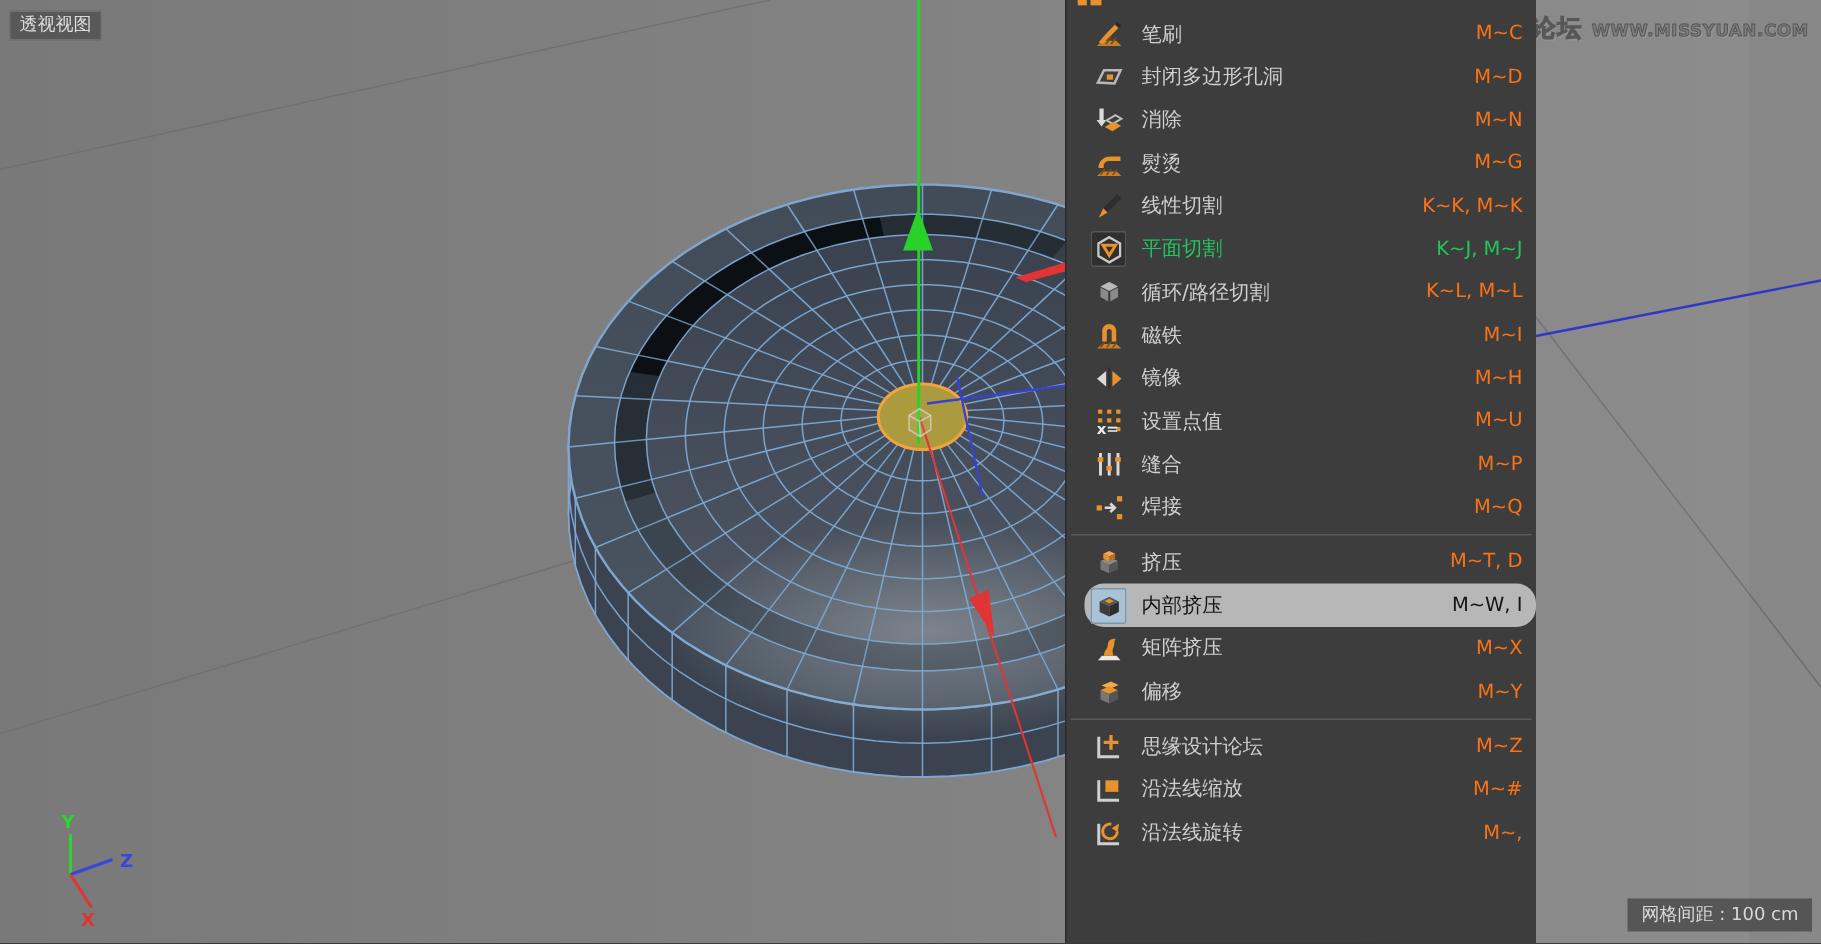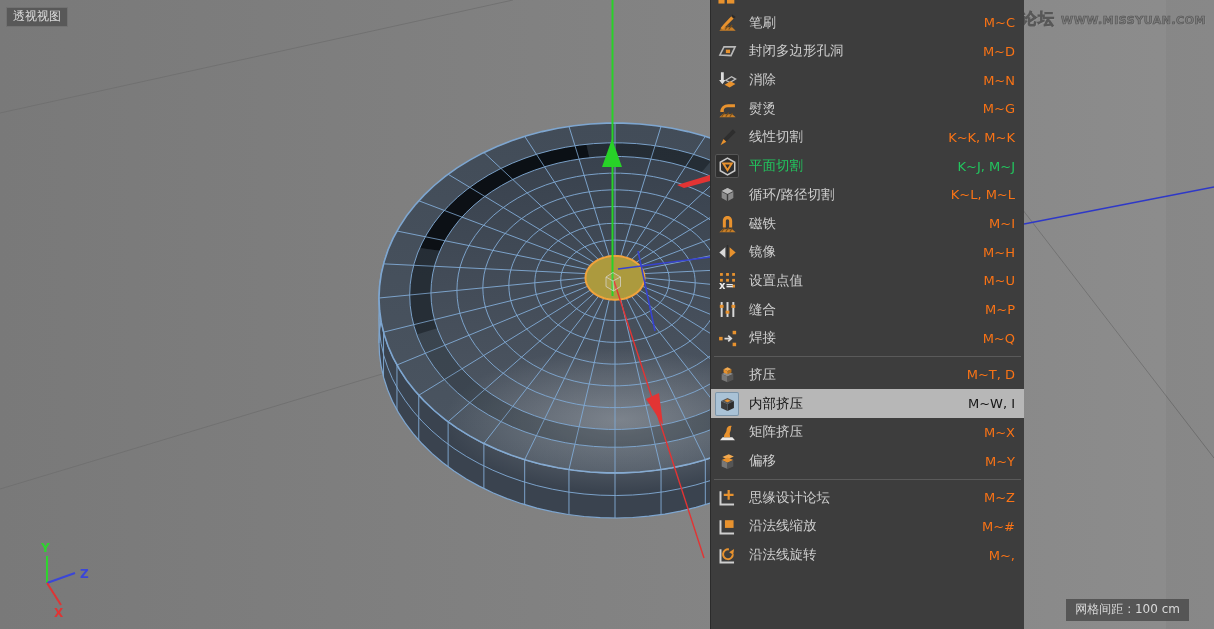--- a/index.html
+++ b/index.html
@@ -20,50 +20,50 @@
   }
   .watermark{
     position:absolute;top:9px;right:8px;white-space:nowrap;
     color:#7d7d7d;font-weight:bold;
     -webkit-text-stroke:0.7px #575757;
     text-shadow:1px 1px 1px rgba(160,160,160,.5);
   }
   .watermark .wm-cn{font-size:16px;letter-spacing:1px;}
   .watermark .wm-url{font-size:11px;margin-left:6px;letter-spacing:.5px;}
   .grid-info{
-    position:absolute;right:25px;bottom:8px;padding:2px 9px 3px 9px;
+    position:absolute;right:6px;bottom:8px;padding:2px 9px 3px 9px;
     background:rgba(72,72,72,.8);color:#d9d9d9;font-size:12px;
   }
 
   
   .menu{
     position:absolute;left:710px;top:0;width:314px;height:629px;
     background:#3d3d3d;border-left:1px solid #2b2b2b;box-sizing:border-box;
     overflow:hidden;
   }
   .menu-top-sliver{height:8.35px;position:relative;overflow:hidden;}
   .menu-top-sliver .sliver-icon{position:absolute;left:5px;top:-16px;width:22px;height:22px;}
   .menu-row{
-    height:28.7px;display:flex;align-items:center;cursor:default;
+    height:28.7px;display:flex;align-items:center;cursor:default;margin-left:12px;
   }
   .icon-tile{
     width:24px;height:24px;margin:0 0 0 4px;flex:0 0 24px;
     display:flex;align-items:center;justify-content:center;border-radius:2px;
   }
   .icon-tile svg{width:21px;height:21px;display:block;}
   .mi-label{
     flex:1;margin-left:10px;font-size:13.5px;color:#cfcfcf;
     white-space:nowrap;overflow:hidden;
   }
   .mi-short{
     font-size:13px;color:#f97316;padding-right:9px;white-space:nowrap;
   }
   .menu-row.active .mi-label,.menu-row.active .mi-short{color:#22c55e;}
   .menu-row.active .icon-tile{background:#2f2f2f;box-shadow:inset 0 0 0 1px #565656;}
-  .menu-row.hover{background:#b7b7b7;}
+  .menu-row.hover{background:#b7b7b7;border-radius:13px;}
   .menu-row.hover .mi-label,.menu-row.hover .mi-short{color:#151515;}
   .menu-row.hover .icon-tile{background:#a9c2d6;box-shadow:inset 0 0 0 1px #7d95a9;}
   .menu-sep{height:8px;display:flex;align-items:center;}
   .menu-sep .sep-line{height:1px;background:#5a5a5a;flex:1;margin:0 3px;}
 </style>
 </head>
 <body>
 
 <div class="screen">
 

